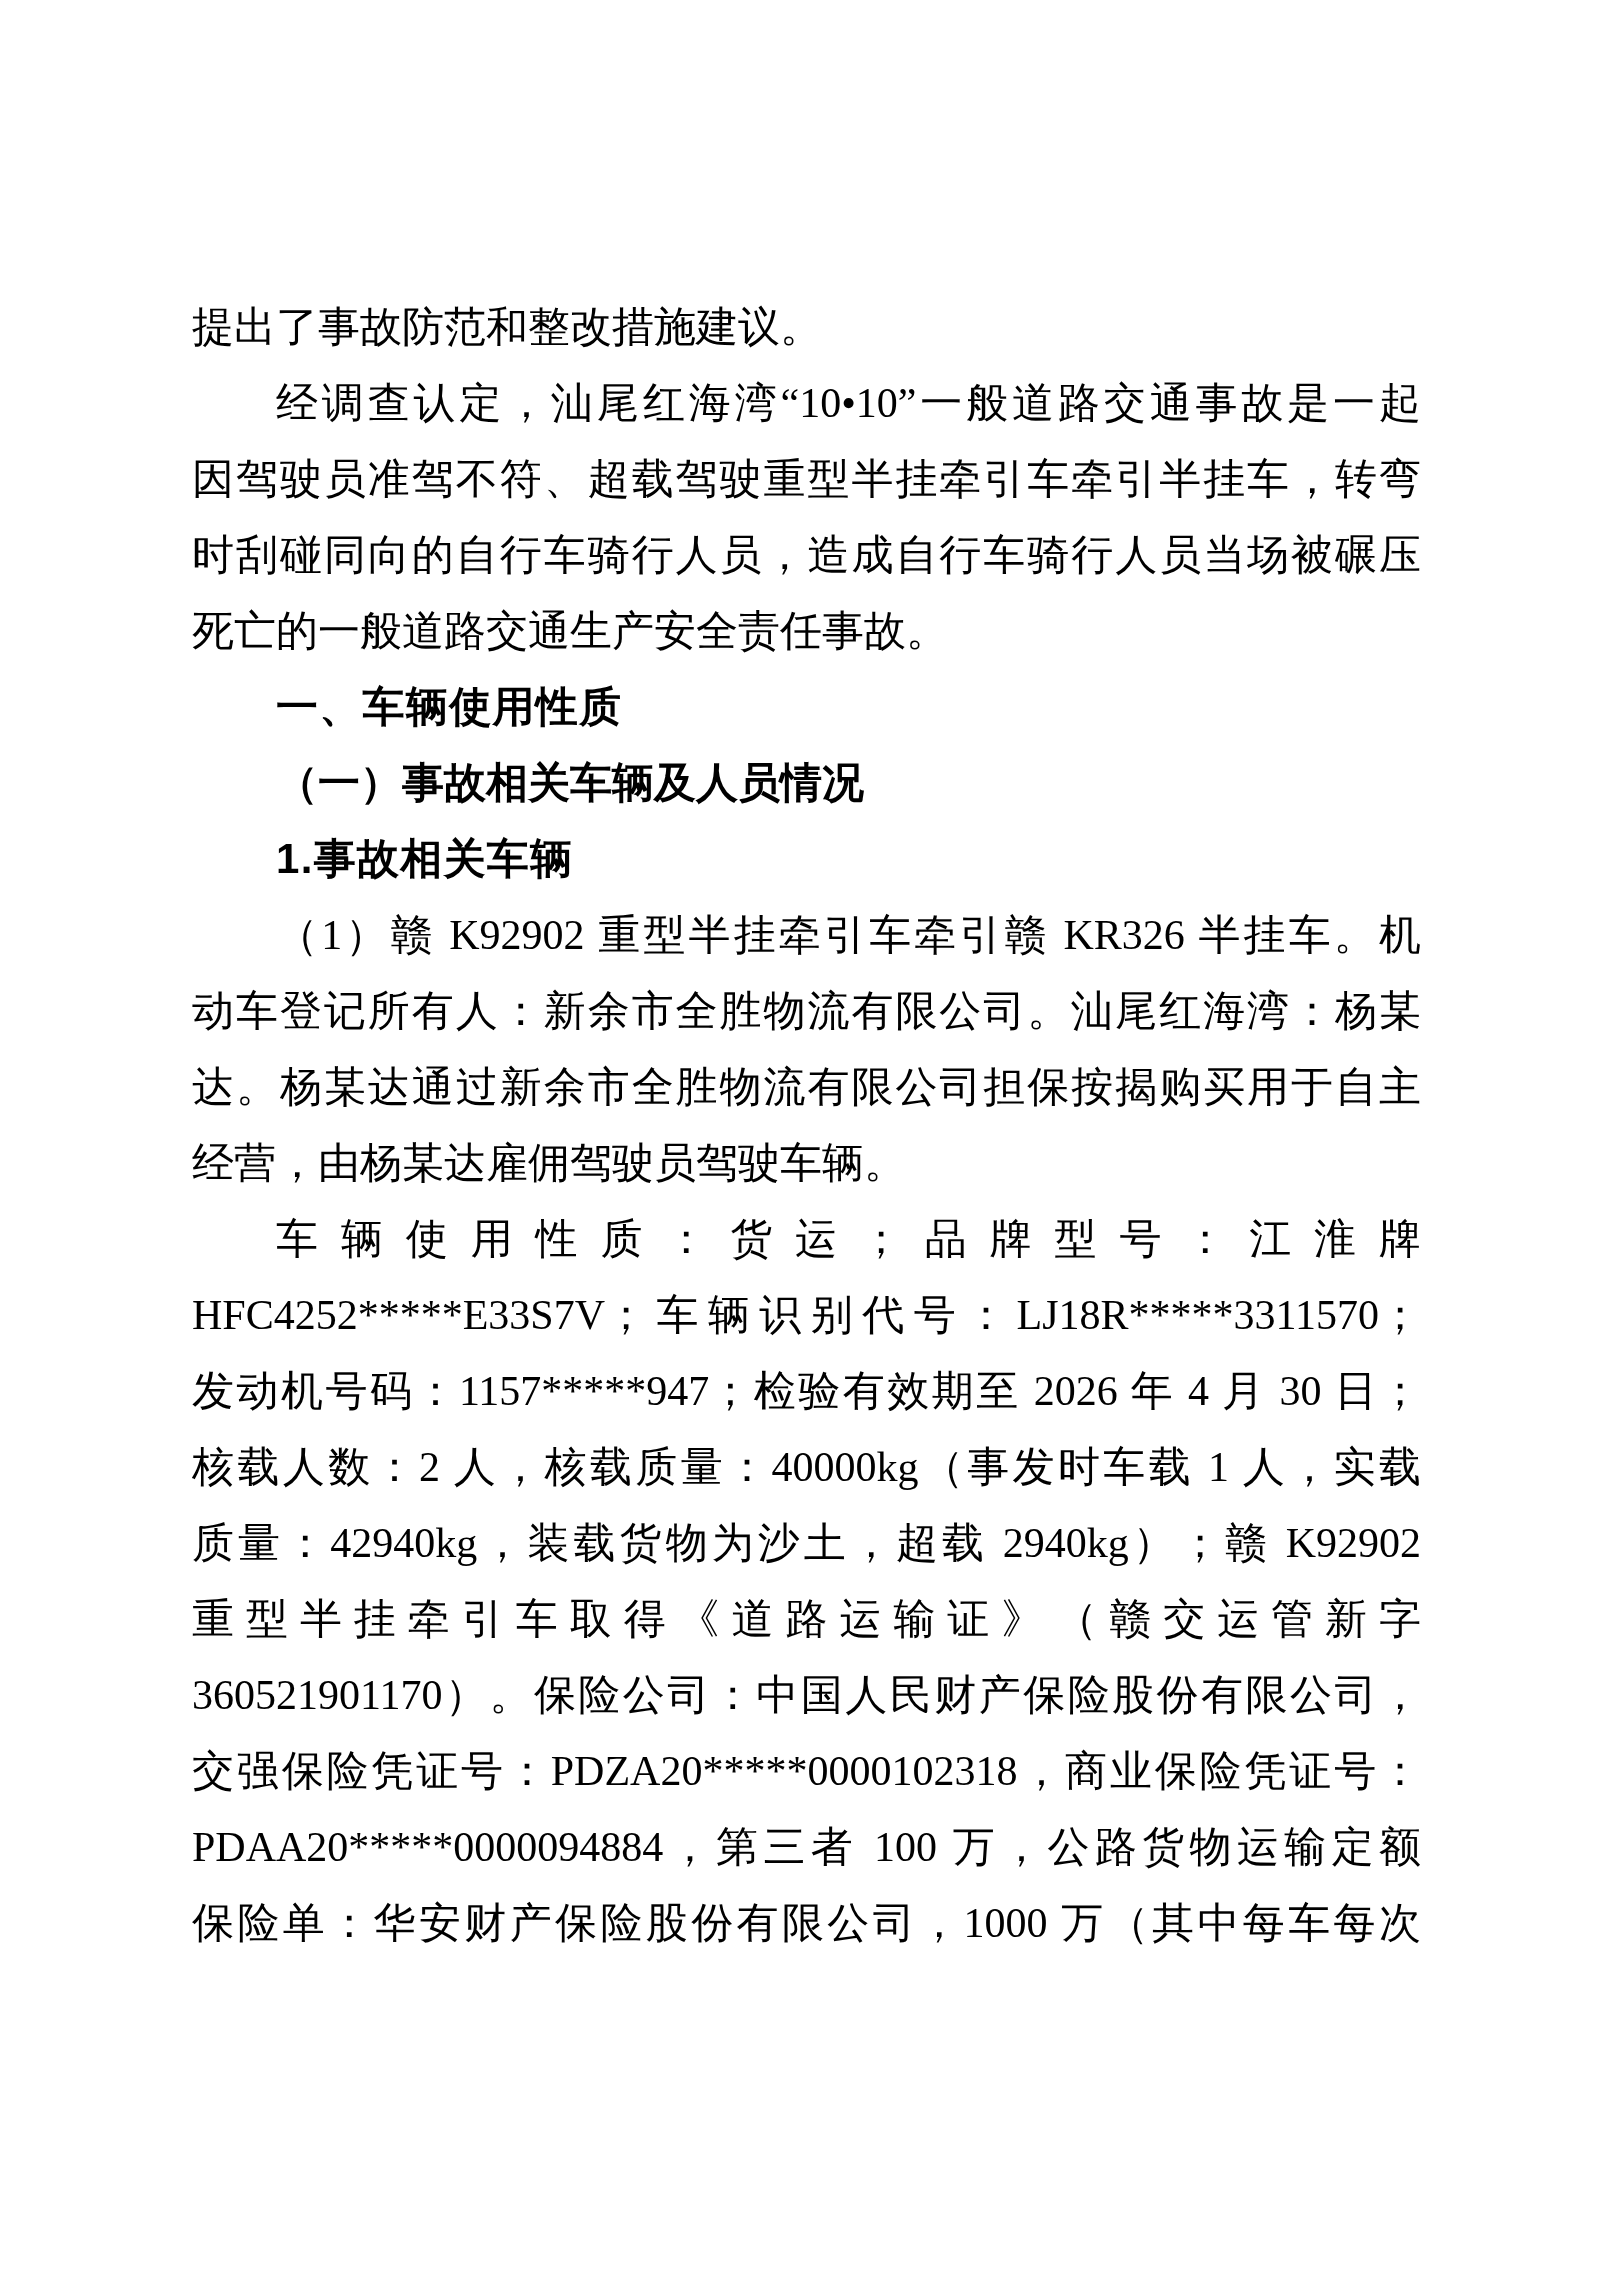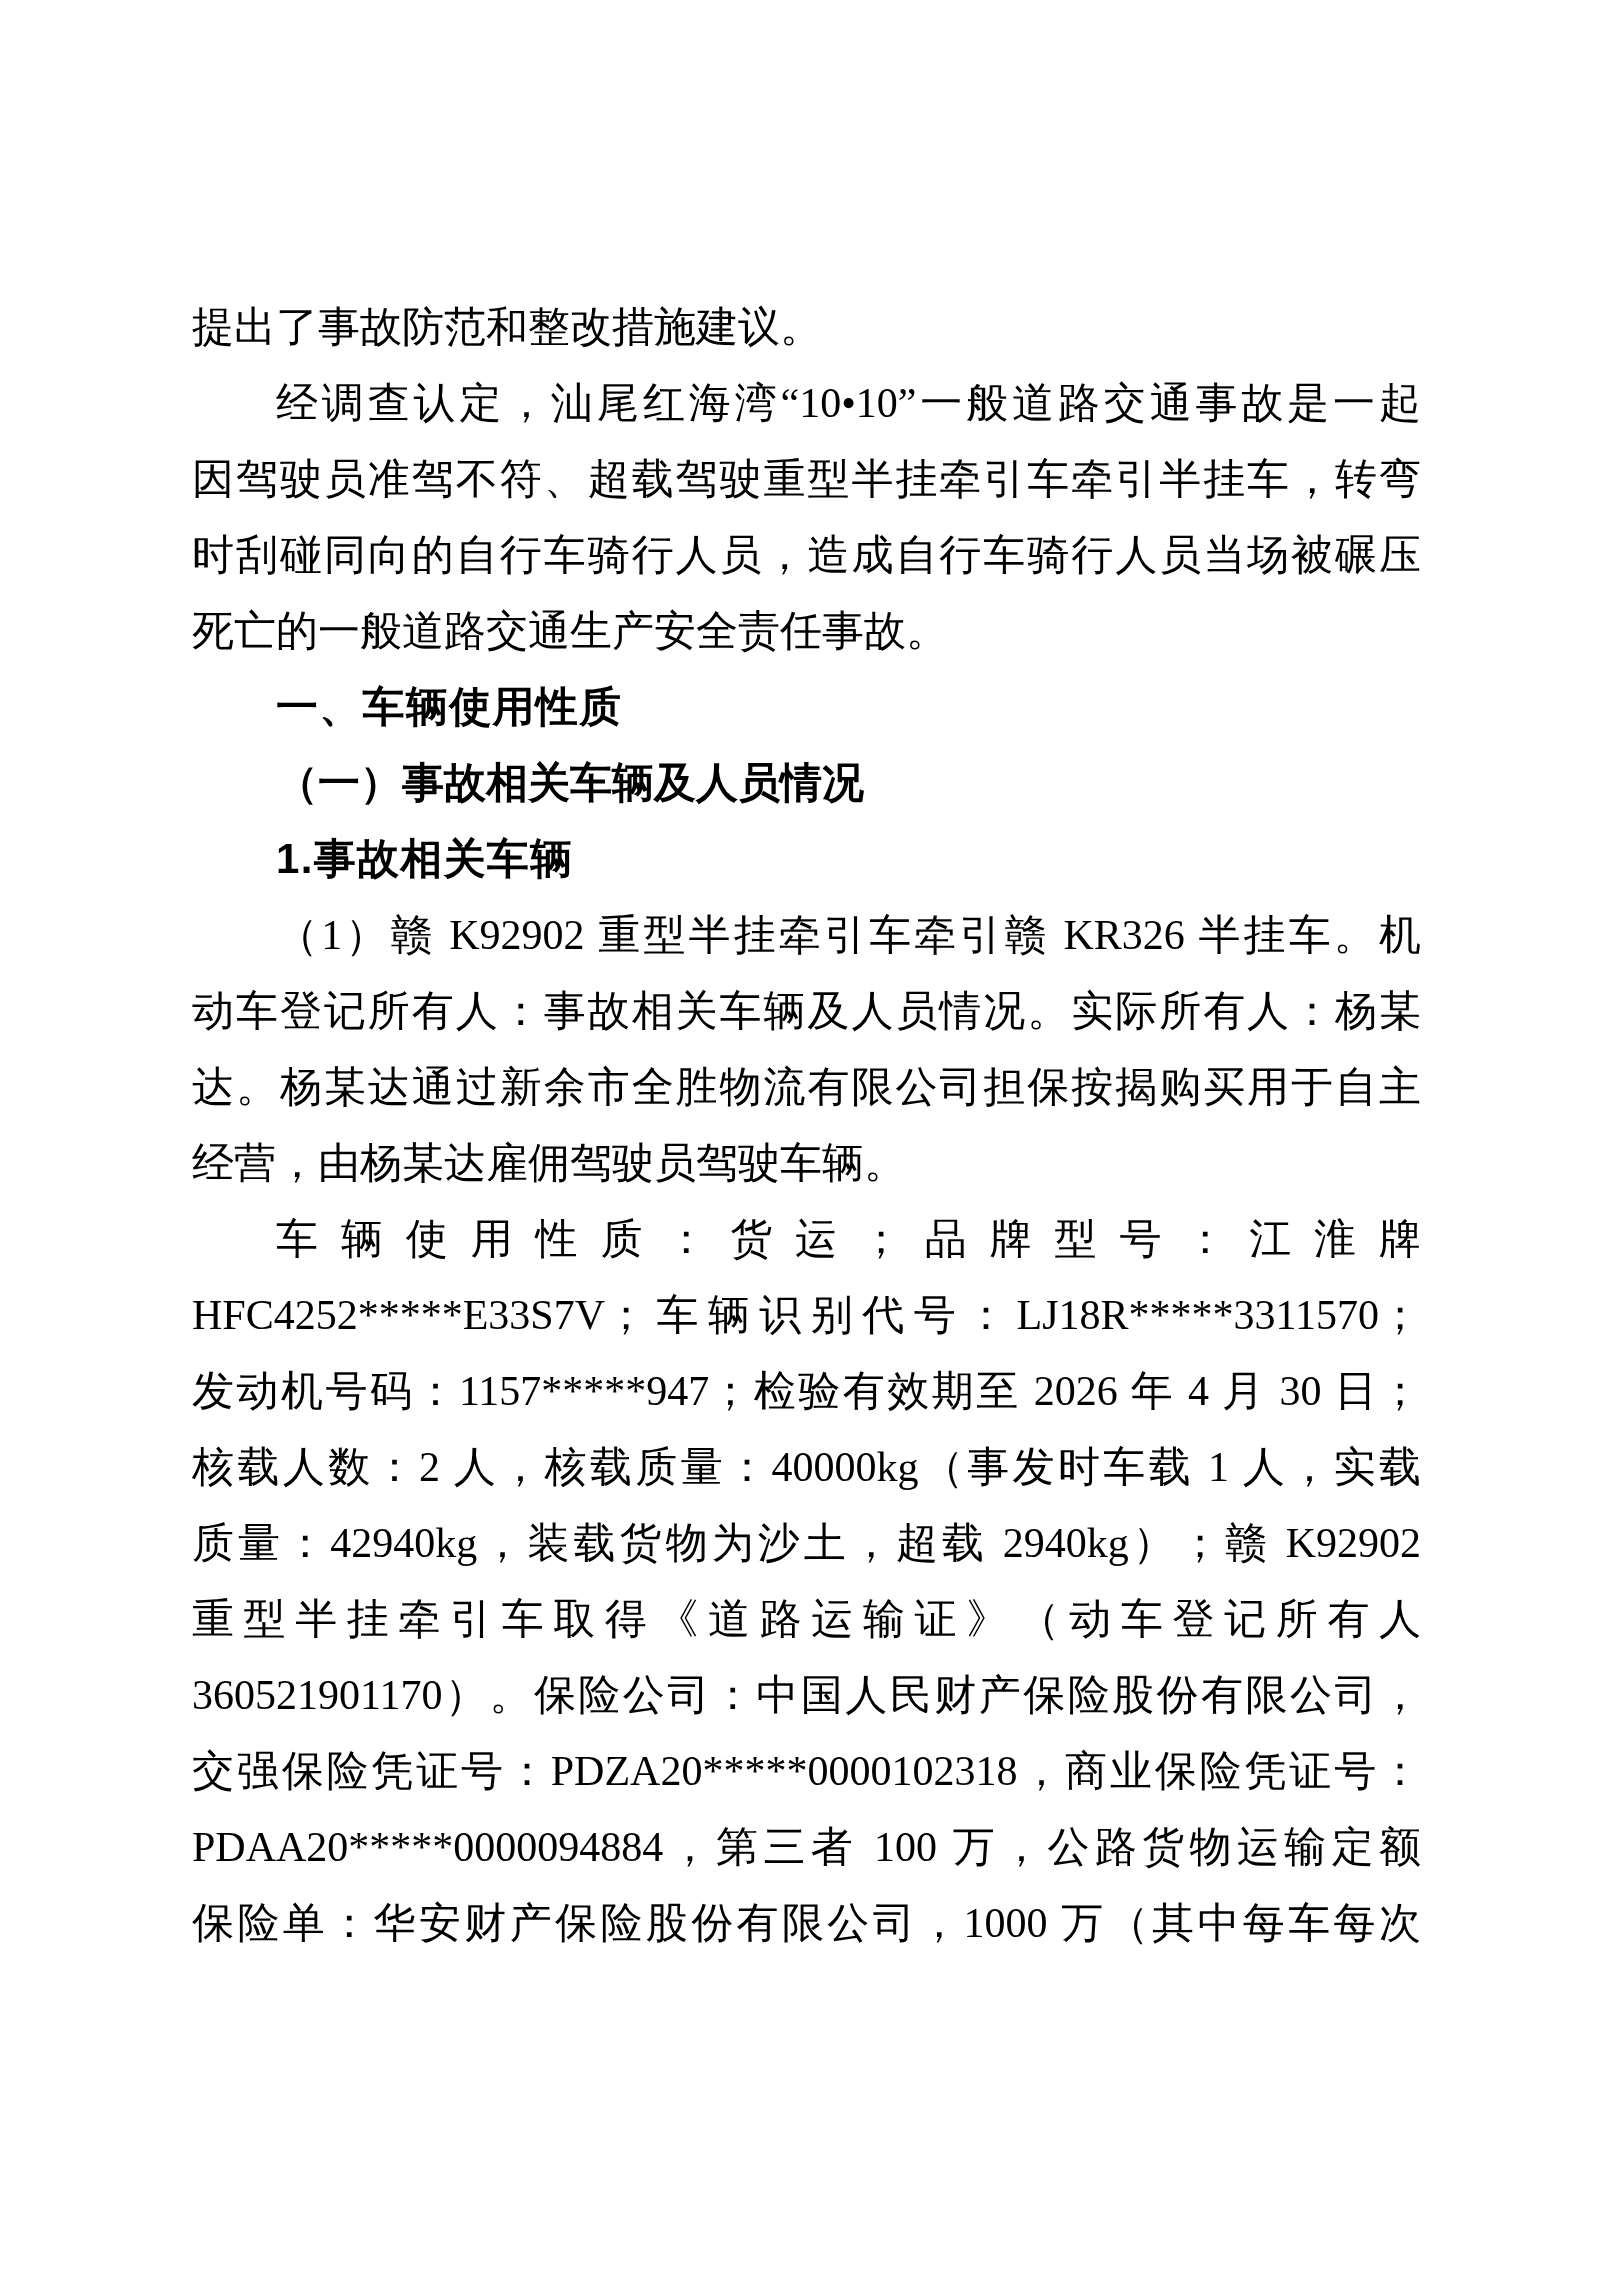--- a/index.html
+++ b/index.html
@@ -59,29 +59,29 @@
   <main class="text-block">
     <p class="ln">提出了事故防范和整改措施建议。</p>
     <p class="ln ind fill">经调查认定，汕尾红海湾“10•10”一般道路交通事故是一起</p>
     <p class="ln fill">因驾驶员准驾不符、超载驾驶重型半挂牵引车牵引半挂车，转弯</p>
     <p class="ln fill">时刮碰同向的自行车骑行人员，造成自行车骑行人员当场被碾压</p>
     <p class="ln">死亡的一般道路交通生产安全责任事故。</p>
     <p class="ln ind hd1">一、车辆使用性质</p>
     <p class="ln ind hd2">（一）事故相关车辆及人员情况</p>
     <p class="ln ind hd3">1.事故相关车辆</p>
     <p class="ln ind fill">（1）赣 K92902 重型半挂牵引车牵引赣 KR326 半挂车。机</p>
-    <p class="ln fill">动车登记所有人：事故相关车辆及人员情况。实际所有人：杨某</p>
+    <p class="ln fill">动车登记所有人：新余市全胜物流有限公司。汕尾红海湾：杨某</p>
     <p class="ln fill">达。杨某达通过新余市全胜物流有限公司担保按揭购买用于自主</p>
     <p class="ln">经营，由杨某达雇佣驾驶员驾驶车辆。</p>
     <p class="ln ind fill">车辆使用性质：货运；品牌型号：江淮牌</p>
     <p class="ln fill">HFC4252*****E33S7V；车辆识别代号：LJ18R*****3311570；</p>
     <p class="ln fill">发动机号码：1157*****947；检验有效期至 2026 年 4 月 30 日；</p>
     <p class="ln fill">核载人数：2 人，核载质量：40000kg（事发时车载 1 人，实载</p>
     <p class="ln fill">质量：42940kg，装载货物为沙土，超载 2940kg）；赣 K92902</p>
-    <p class="ln fill">重型半挂牵引车取得《道路运输证》（动车登记所有人</p>
+    <p class="ln fill">重型半挂牵引车取得《道路运输证》（赣交运管新字</p>
     <p class="ln fill">360521901170）。保险公司：中国人民财产保险股份有限公司，</p>
     <p class="ln fill">交强保险凭证号：PDZA20*****0000102318，商业保险凭证号：</p>
     <p class="ln fill">PDAA20*****0000094884，第三者 100 万，公路货物运输定额</p>
     <p class="ln fill">保险单：华安财产保险股份有限公司，1000 万（其中每车每次</p>
   </main>
 
   <div class="page-num">- 2 -</div>
 </div>
 
 

